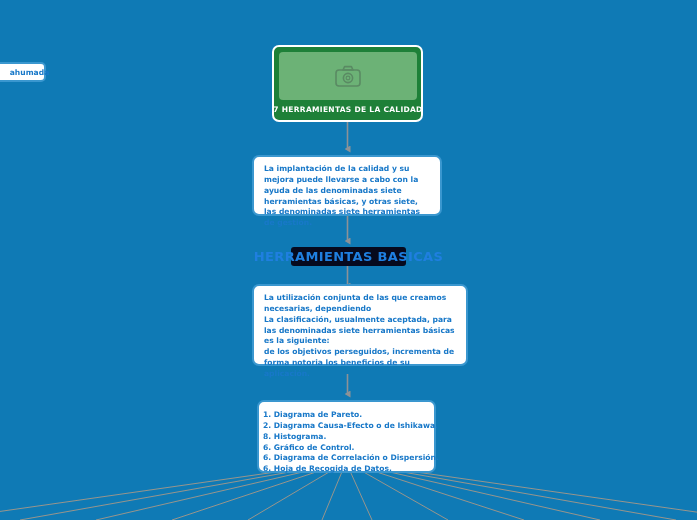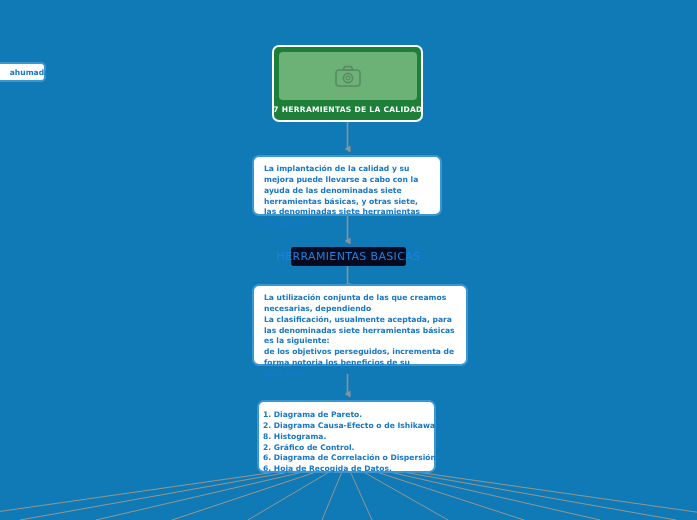--- a/index.html
+++ b/index.html
@@ -125,22 +125,22 @@
     width: 115px;
     height: 19px;
     background: #060a1e;
     border-radius: 3px;
     display: flex;
     align-items: center;
     justify-content: center;
   }
   .node-basic .lbl {
     color: #1f7fe0;
-    font-size: 11px;
-    font-weight: normal;
+    font-size: 13px;
+    font-weight: bold;
     letter-spacing: 0.35px;
     white-space: nowrap;
   }
 
   
   .node-tag {
     left: -8px;
     top: 62px;
     width: 54px;
     height: 20px;
@@ -223,18 +223,18 @@
   <div class="node card node-para2">
     <div>La utilización conjunta de las que creamos necesarias, dependiendo</div>
     <div>La clasificación, usualmente aceptada, para las denominadas siete herramientas básicas es la siguiente:</div>
     <div>de los objetivos perseguidos, incrementa de forma notoria los beneficios de su aplicación.</div>
   </div>
 
   <div class="node card node-list">
     <div class="li">1. Diagrama de Pareto.</div>
     <div class="li">2. Diagrama Causa-Efecto o de Ishikawa.</div>
     <div class="li">8. Histograma.</div>
-    <div class="li">2. Gráfico de Control.</div>
+    <div class="li">6. Gráfico de Control.</div>
     <div class="li">6. Diagrama de Correlación o Dispersión.</div>
     <div class="li">6. Hoja de Recogida de Datos.</div>
   </div>
 
 </div>
 
 </body></html>

